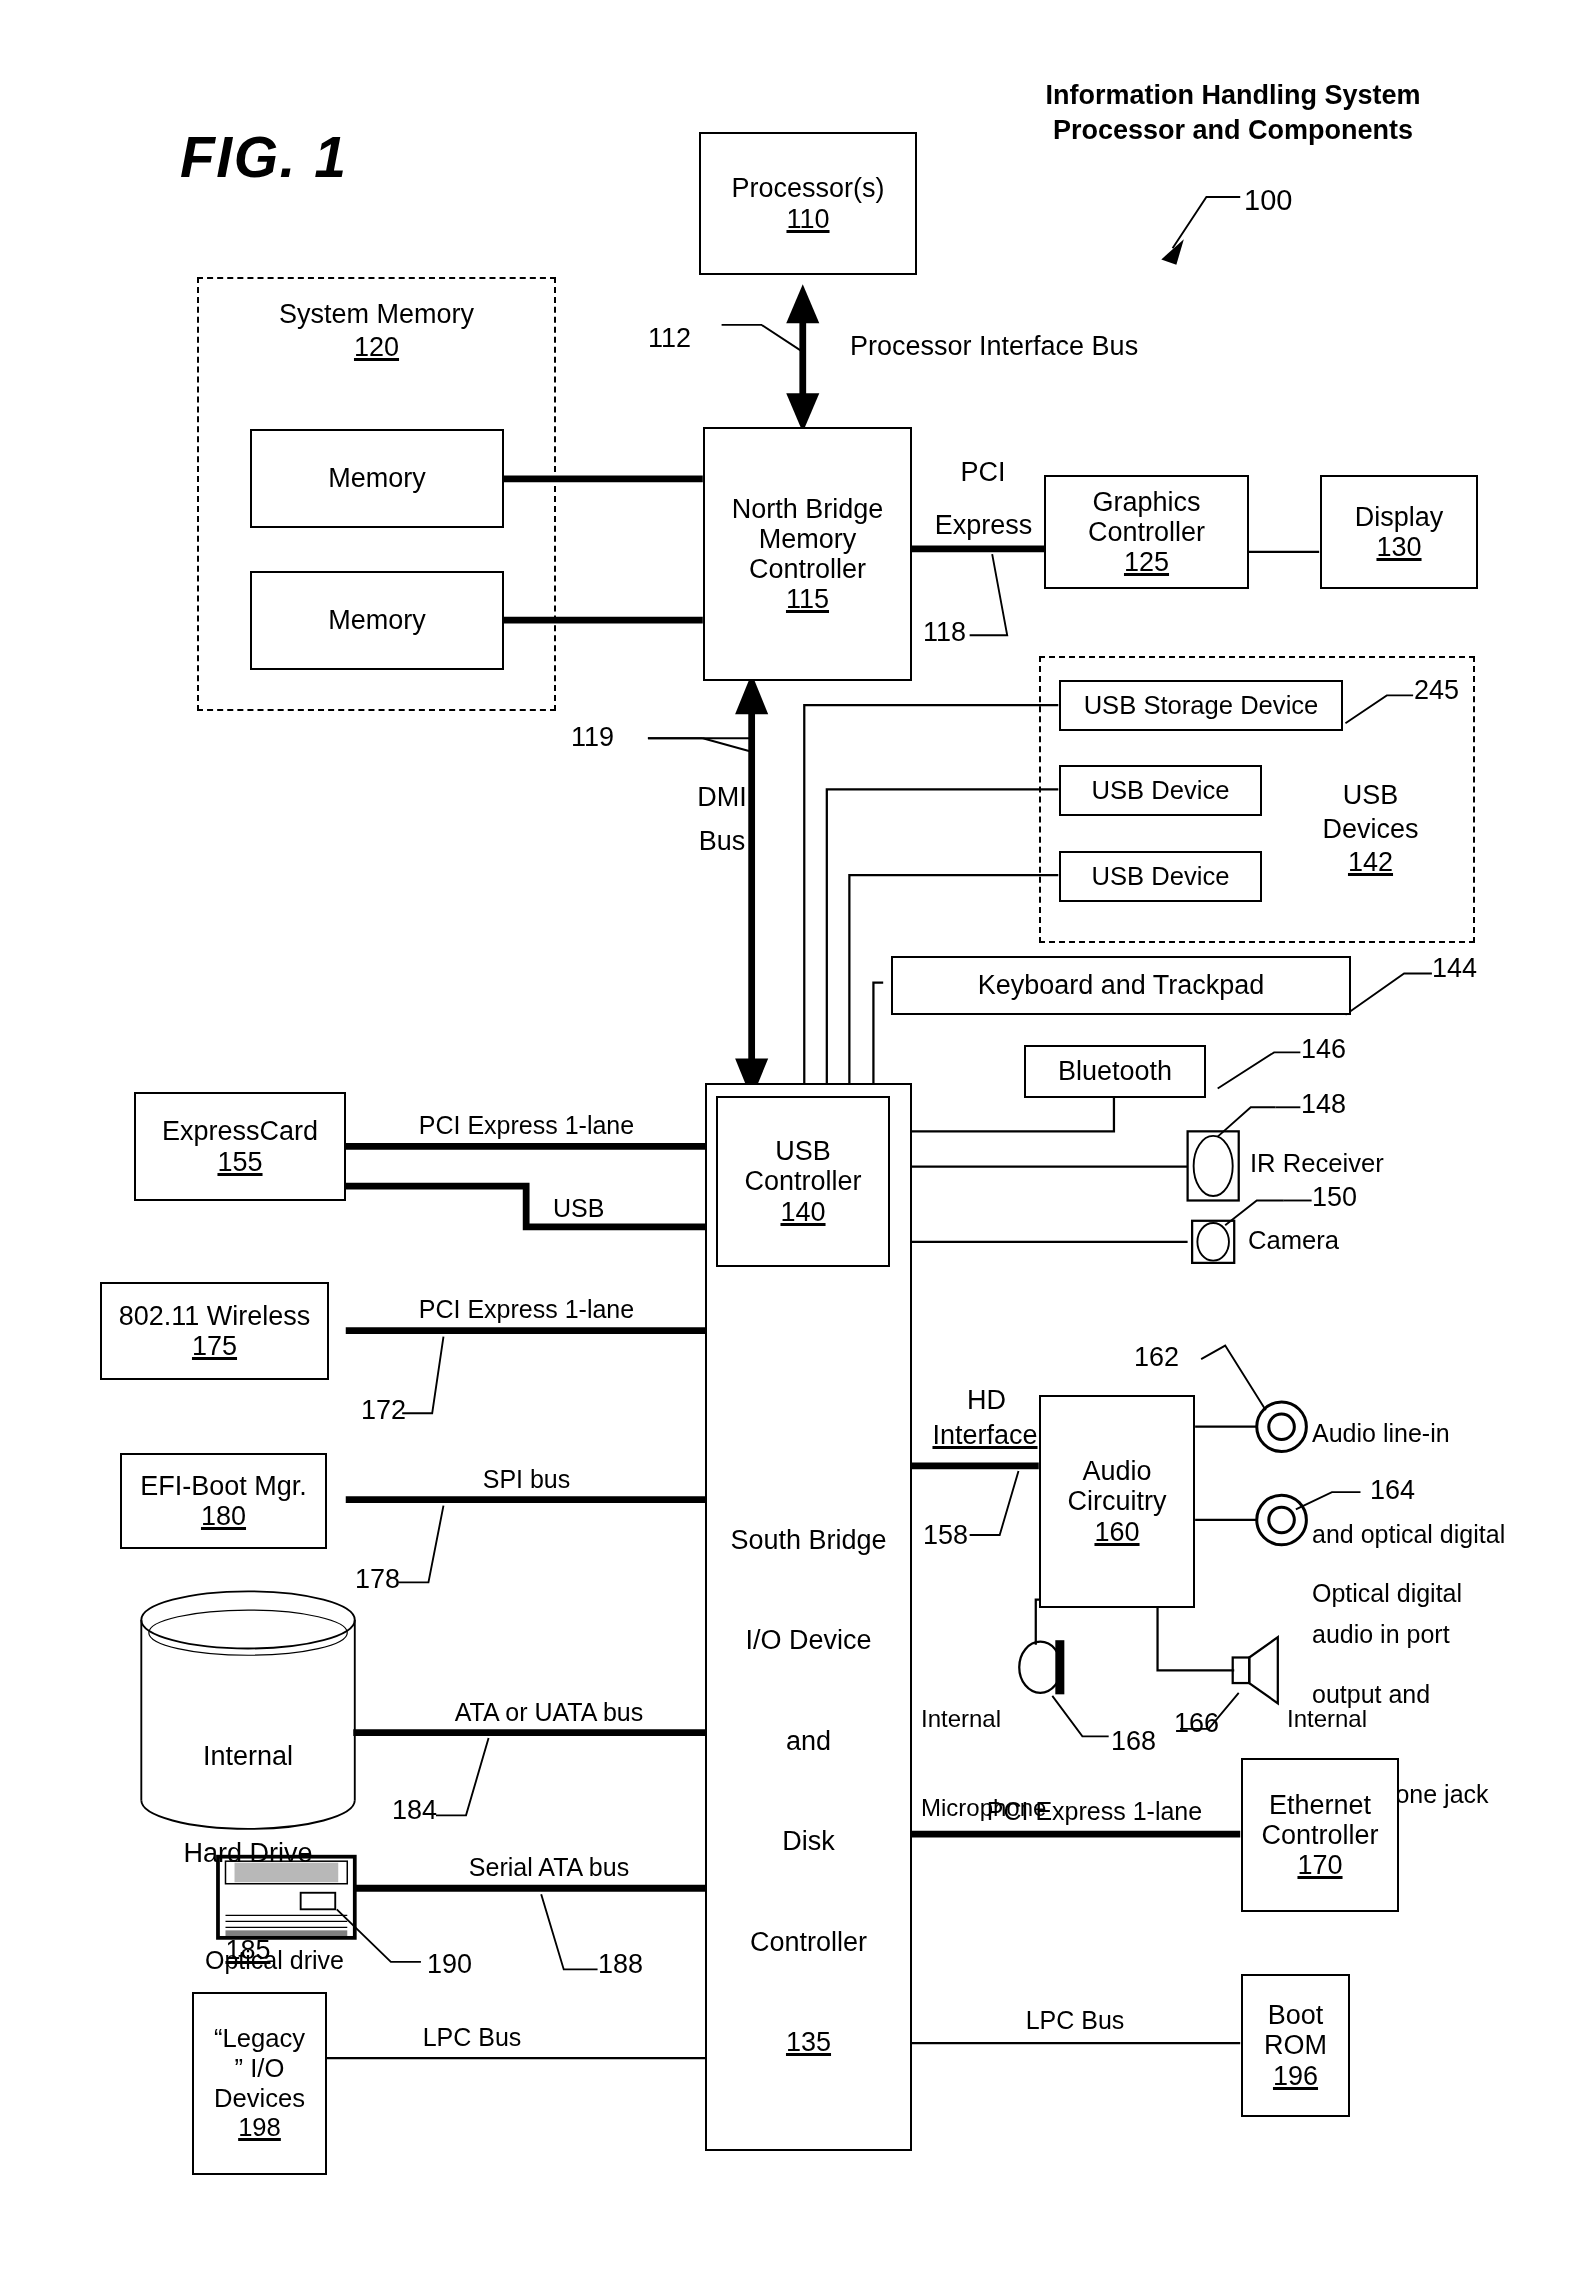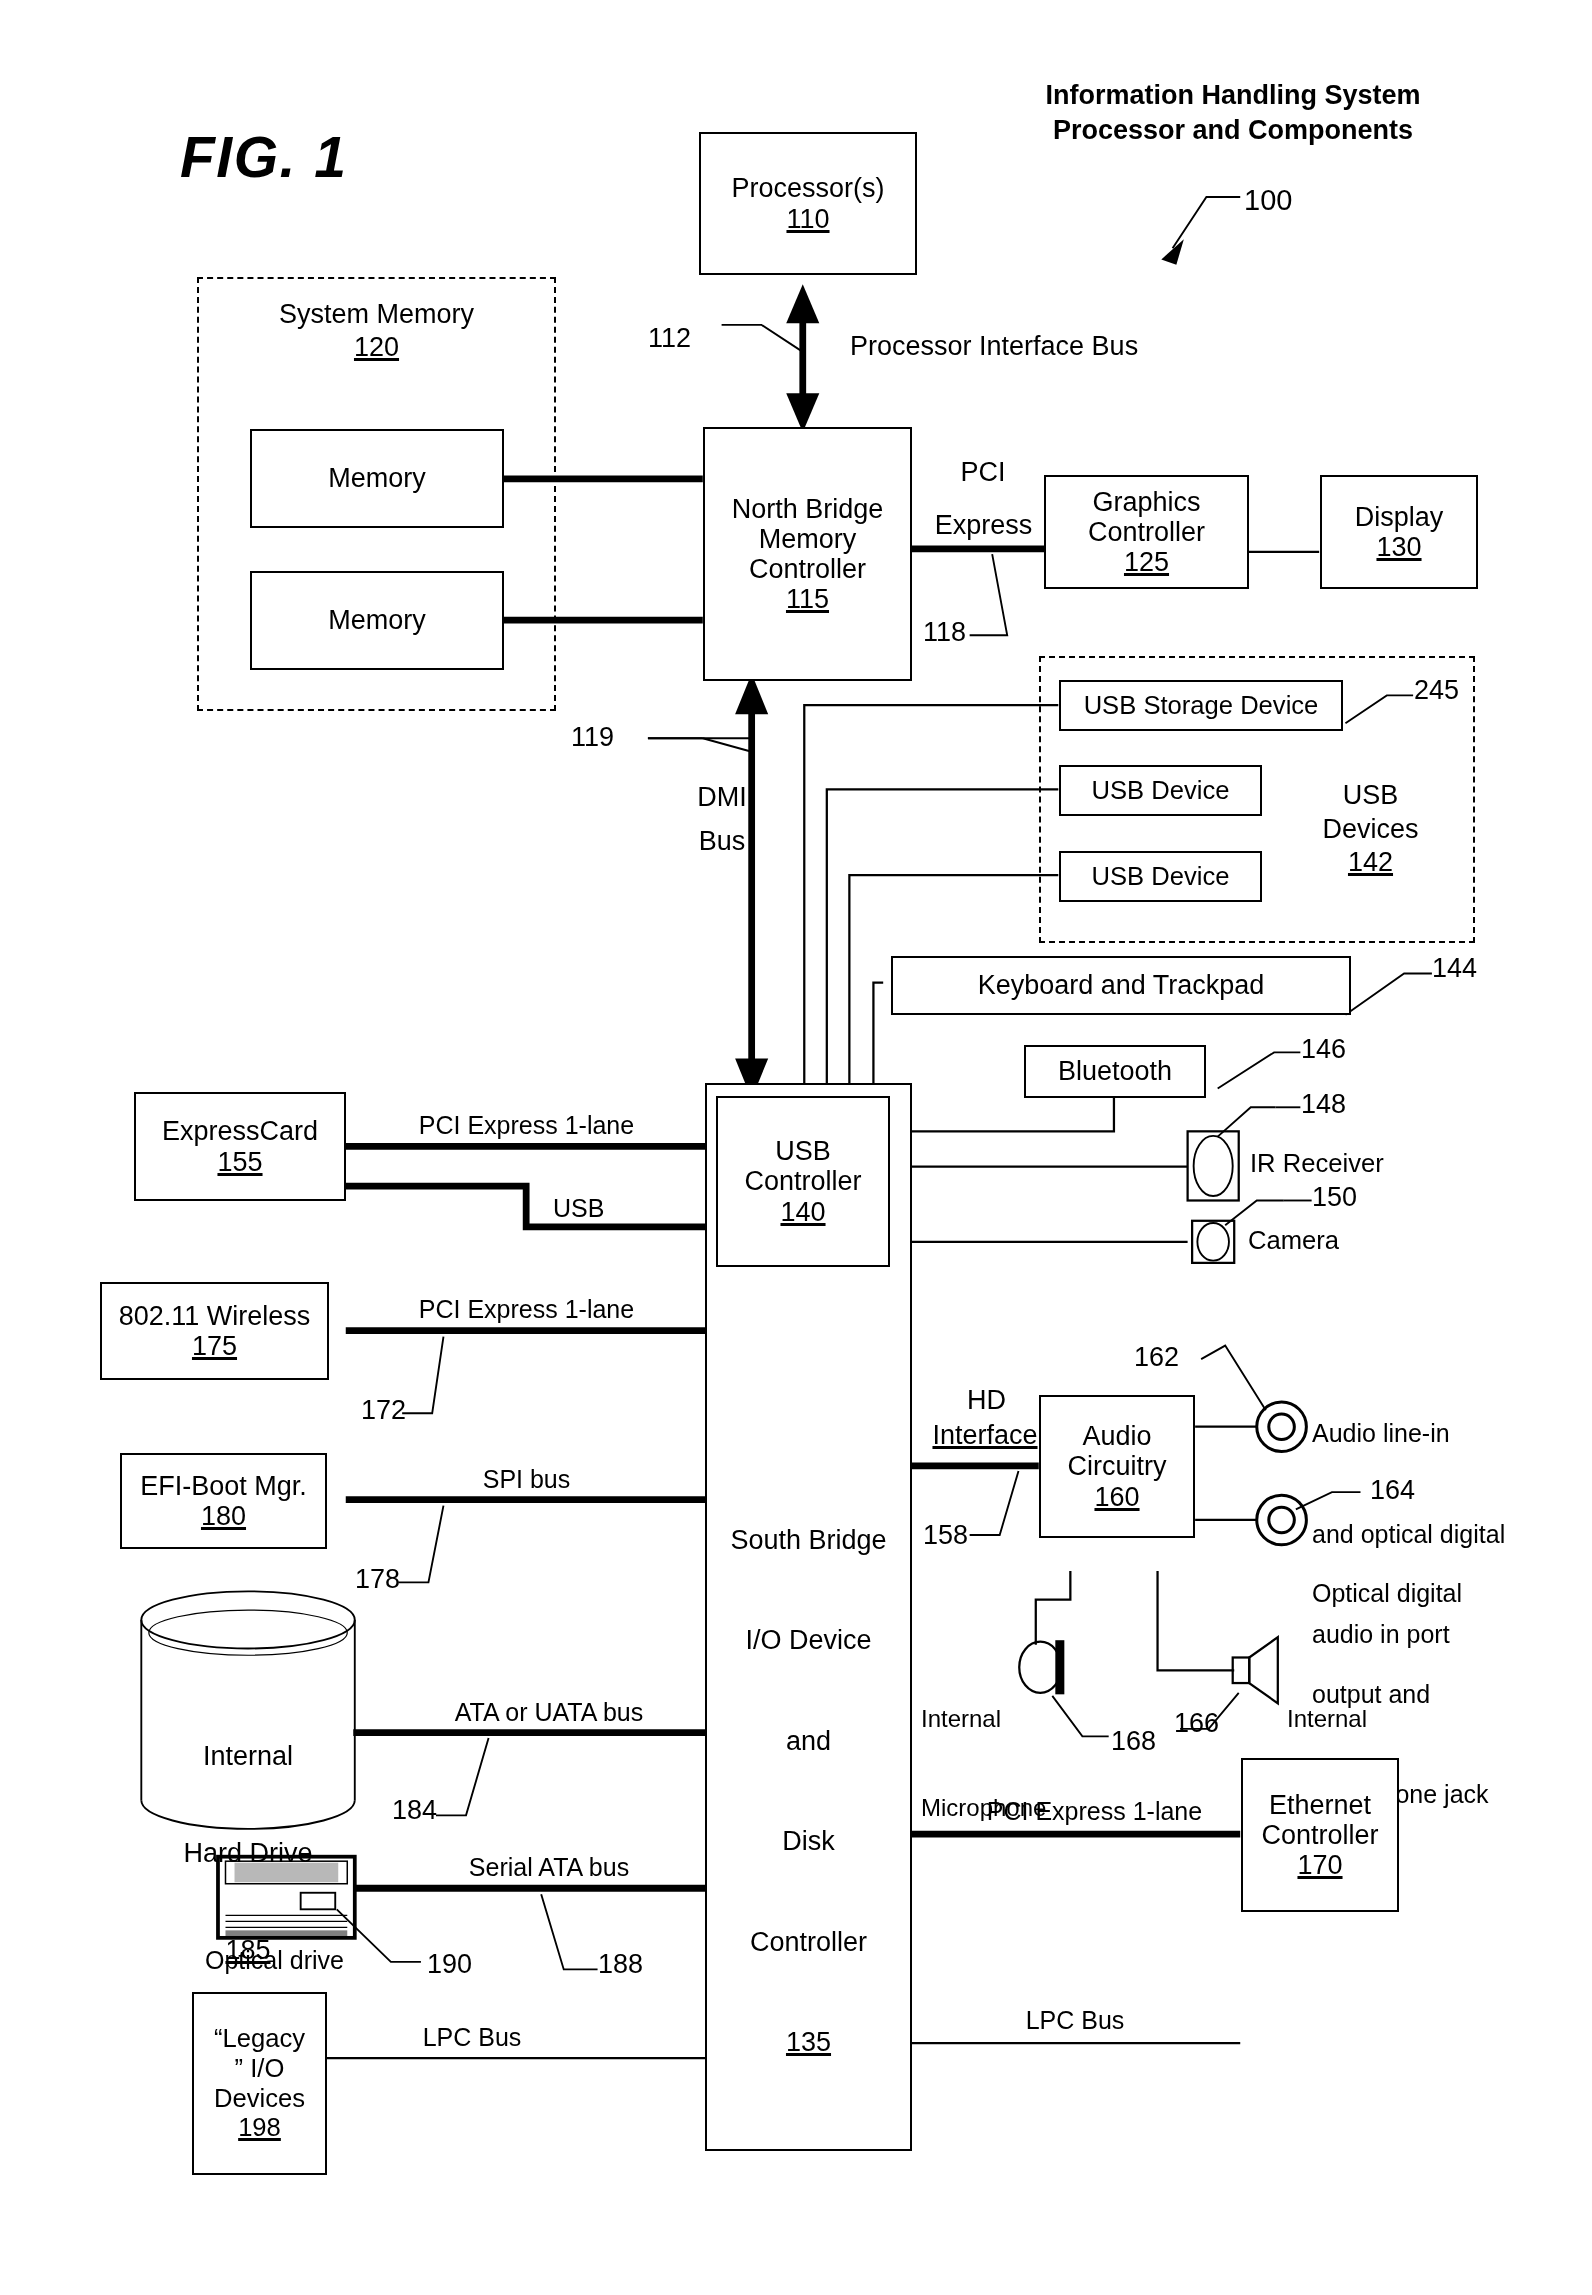--- a/index.html
+++ b/index.html
@@ -265,21 +265,21 @@
   <div class="lbl" style="left:205px; top:1946px; font-size:25px;">Optical drive</div>
   <div class="lbl" style="left:427px; top:1949px; font-size:27px;">190</div>
 
   <div class="box" style="left:192px; top:1992px; width:135px; height:183px; font-size:25.6px; line-height:1.16;">
     <span>“Legacy</span>
     <span>” I/O</span>
     <span>Devices</span>
     <span class="num">198</span>
   </div>
 
-  <div class="box" style="left:1039px; top:1395px; width:156px; height:143px; font-size:27px;">
+  <div class="box" style="left:1039px; top:1395px; width:156px; height:213px; font-size:27px;">
     <span>Audio</span>
     <span>Circuitry</span>
     <span class="num">160</span>
   </div>
 
   <div class="lbl" style="left:1312px; top:1350px; font-size:25px; line-height:1.34;">
     <div>Audio line-in</div>
     <div>and optical digital</div>
     <div>audio in port</div>
   </div>
@@ -303,20 +303,25 @@
     <div>Speakers</div>
   </div>
   <div class="lbl" style="left:1174px; top:1708px; font-size:27px;">166</div>
 
   <div class="box" style="left:1241px; top:1758px; width:158px; height:154px; font-size:27px;">
     <span>Ethernet</span>
     <span>Controller</span>
     <span class="num">170</span>
   </div>
 
+  <div class="box" style="left:1241px; top:1974px; width:109px; height:143px; font-size:27px;">
+    <span>Boot</span>
+    <span>ROM</span>
+    <span class="num">196</span>
+  </div>
 
   <div class="lbl" style="left:814px; top:331px; font-size:27px;margin-left:36px;">Processor Interface Bus</div>
   <div class="lbl" style="left:648px; top:323px; font-size:27px;">112</div>
 
   <div class="lbl ctr" style="left:923px; top:457px; width:120px; font-size:27px;">PCI</div>
   <div class="lbl ctr" style="left:916px; top:510px; width:135px; font-size:27px;">Express</div>
   <div class="lbl" style="left:923px; top:617px; font-size:27px;">118</div>
 
   <div class="lbl ctr" style="left:677px; top:782px; width:90px; font-size:27px;">DMI</div>
   <div class="lbl ctr" style="left:677px; top:826px; width:90px; font-size:27px;">Bus</div>

